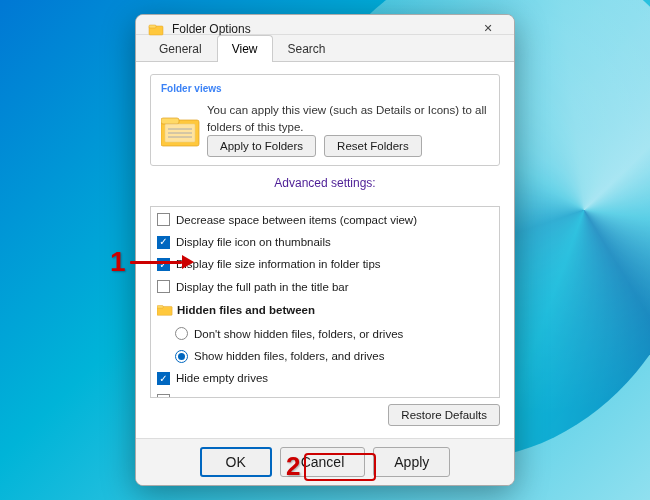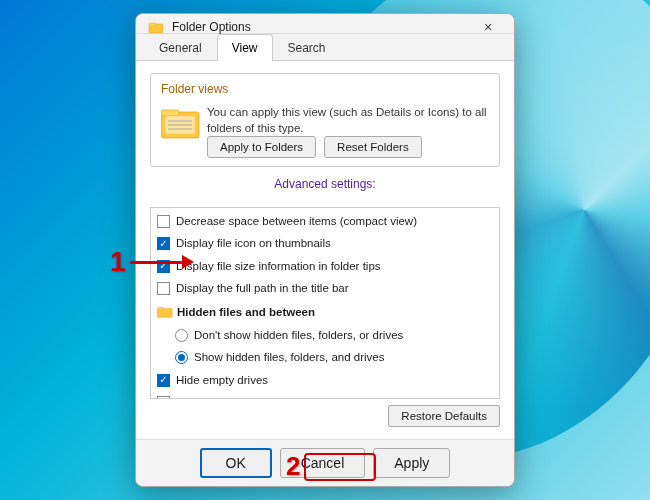--- a/index.html
+++ b/index.html
@@ -128,27 +128,28 @@
     }
 
     
     .section-group {
       border: 1px solid #ccc;
       border-radius: 3px;
       padding: 8px 10px;
       margin-bottom: 10px;
     }
     .section-title {
-      font-size: 12px;
-      font-weight: 400;
+      font-size: 10px;
+      font-weight: 700;
       margin-bottom: 8px;
-      color: #a16207;
+      color: #3b82f6;
     }
     .folder-views-content {
       display: flex;
+      align-items: center;
       gap: 10px;
     }
     .folder-icon {
       width: 36px;
       height: 36px;
       flex-shrink: 0;
       position: relative;
     }
     .folder-views-text {
       font-size: 11.5px;

